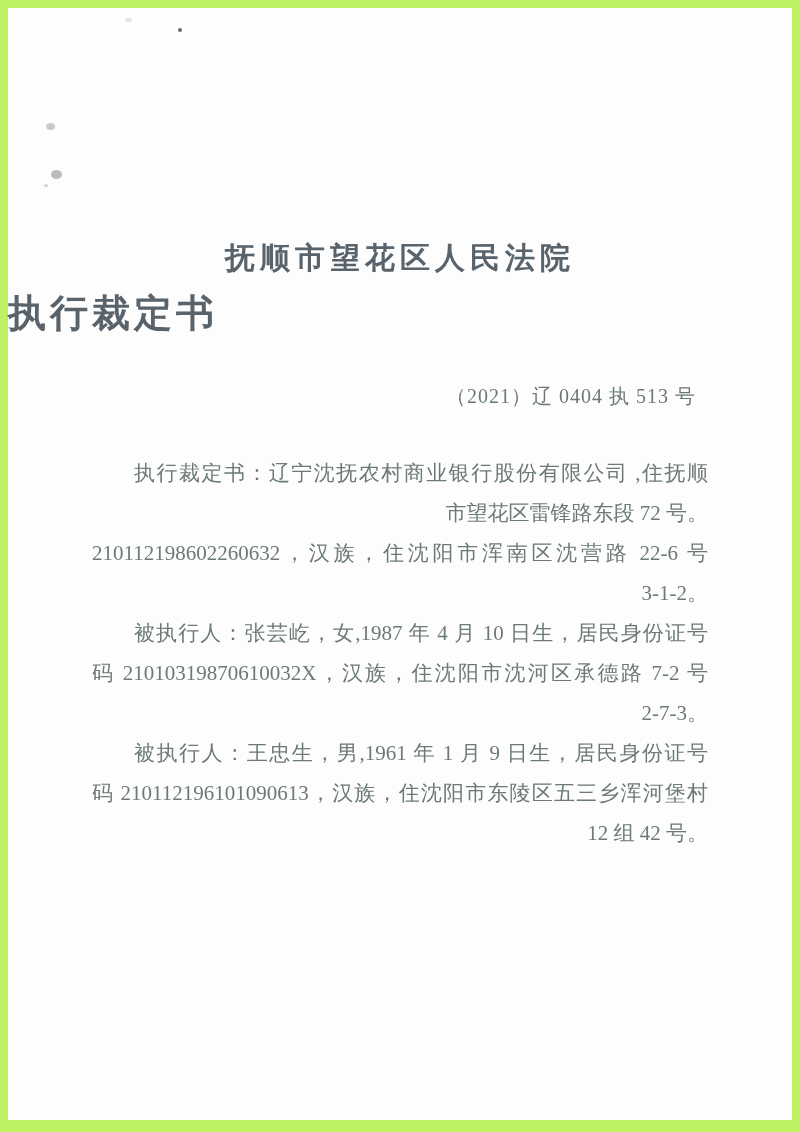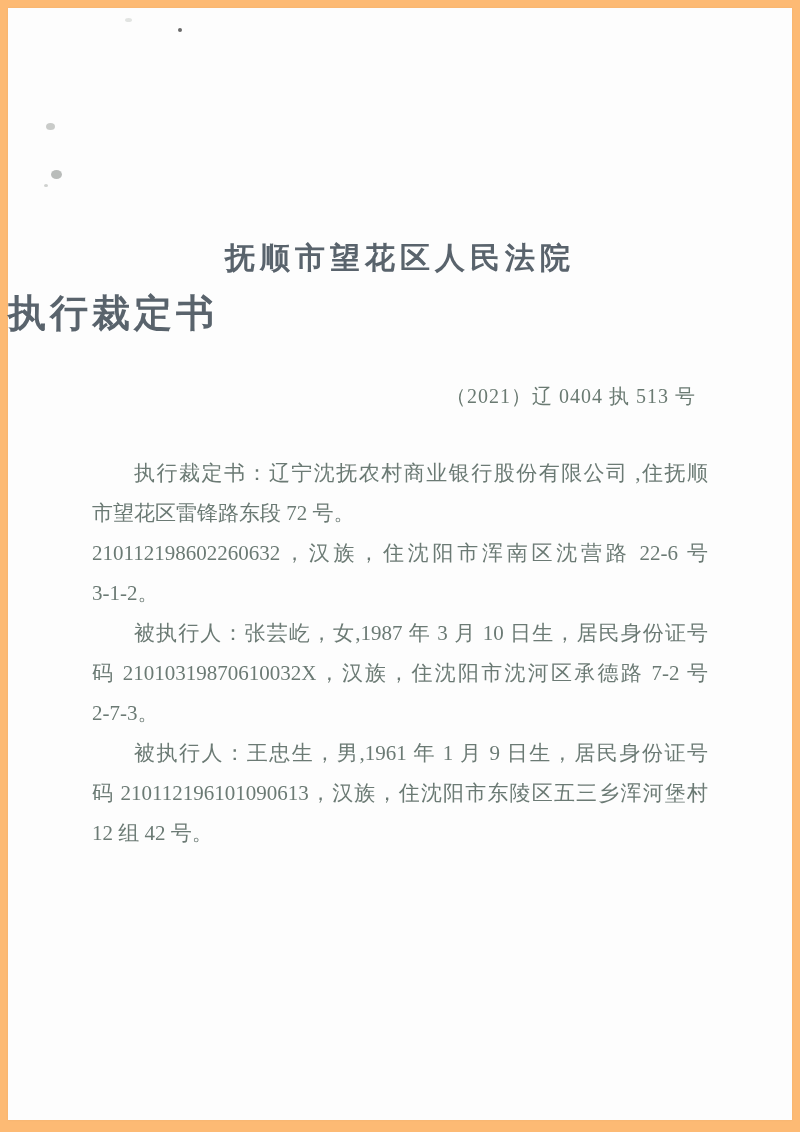--- a/index.html
+++ b/index.html
@@ -5,21 +5,21 @@
   html, body {
     margin: 0;
     padding: 0;
     background: #ededed;
     font-family: "Liberation Serif", "DejaVu Serif", serif;
   }
   .scan {
     position: relative;
     width: 800px;
     height: 1132px;
-    background: #fdba74;
+    background: #bef264;
     overflow: hidden;
   }
   .page {
     position: absolute;
     left: 8px;
     top: 8px;
     width: 784px;
     height: 1112px;
     background: #fdfdfd;
     box-shadow: 0 0 2px rgba(0,0,0,0.06);
@@ -66,21 +66,21 @@
     color: #6b7a74;
   }
   .doc-body p { margin: 0; }
   .ln { display: block; }
   .ln.first { text-indent: 2em; }
   .ln.full {
     text-align: justify;
     text-align-last: justify;
     text-justify: inter-character;
   }
-  .ln.last { text-align: left; }
+  .ln.last { text-align: right; }
 </style>
 </head>
 <body>
 
 <div class="scan">
   <div class="page">
 
     <div class="speck s1"></div>
     <div class="speck s2"></div>
     <div class="speck s3"></div>
@@ -98,21 +98,21 @@
         <span class="ln first full">执行裁定书：辽宁沈抚农村商业银行股份有限公司 ,住抚顺</span>
         <span class="ln last">市望花区雷锋路东段 72 号。</span>
       </p>
 
       <p>
         <span class="ln full">210112198602260632，汉族，住沈阳市浑南区沈营路 22-6 号</span>
         <span class="ln last">3-1-2。</span>
       </p>
 
       <p>
-        <span class="ln first full">被执行人：张芸屹，女,1987 年 3 月 10 日生，居民身份证号</span>
+        <span class="ln first full">被执行人：张芸屹，女,1987 年 4 月 10 日生，居民身份证号</span>
         <span class="ln full">码 21010319870610032X，汉族，住沈阳市沈河区承德路 7-2 号</span>
         <span class="ln last">2-7-3。</span>
       </p>
 
       <p>
         <span class="ln first full">被执行人：王忠生，男,1961 年 1 月 9 日生，居民身份证号</span>
         <span class="ln full">码 210112196101090613，汉族，住沈阳市东陵区五三乡浑河堡村</span>
         <span class="ln last">12 组 42 号。</span>
       </p>
 

